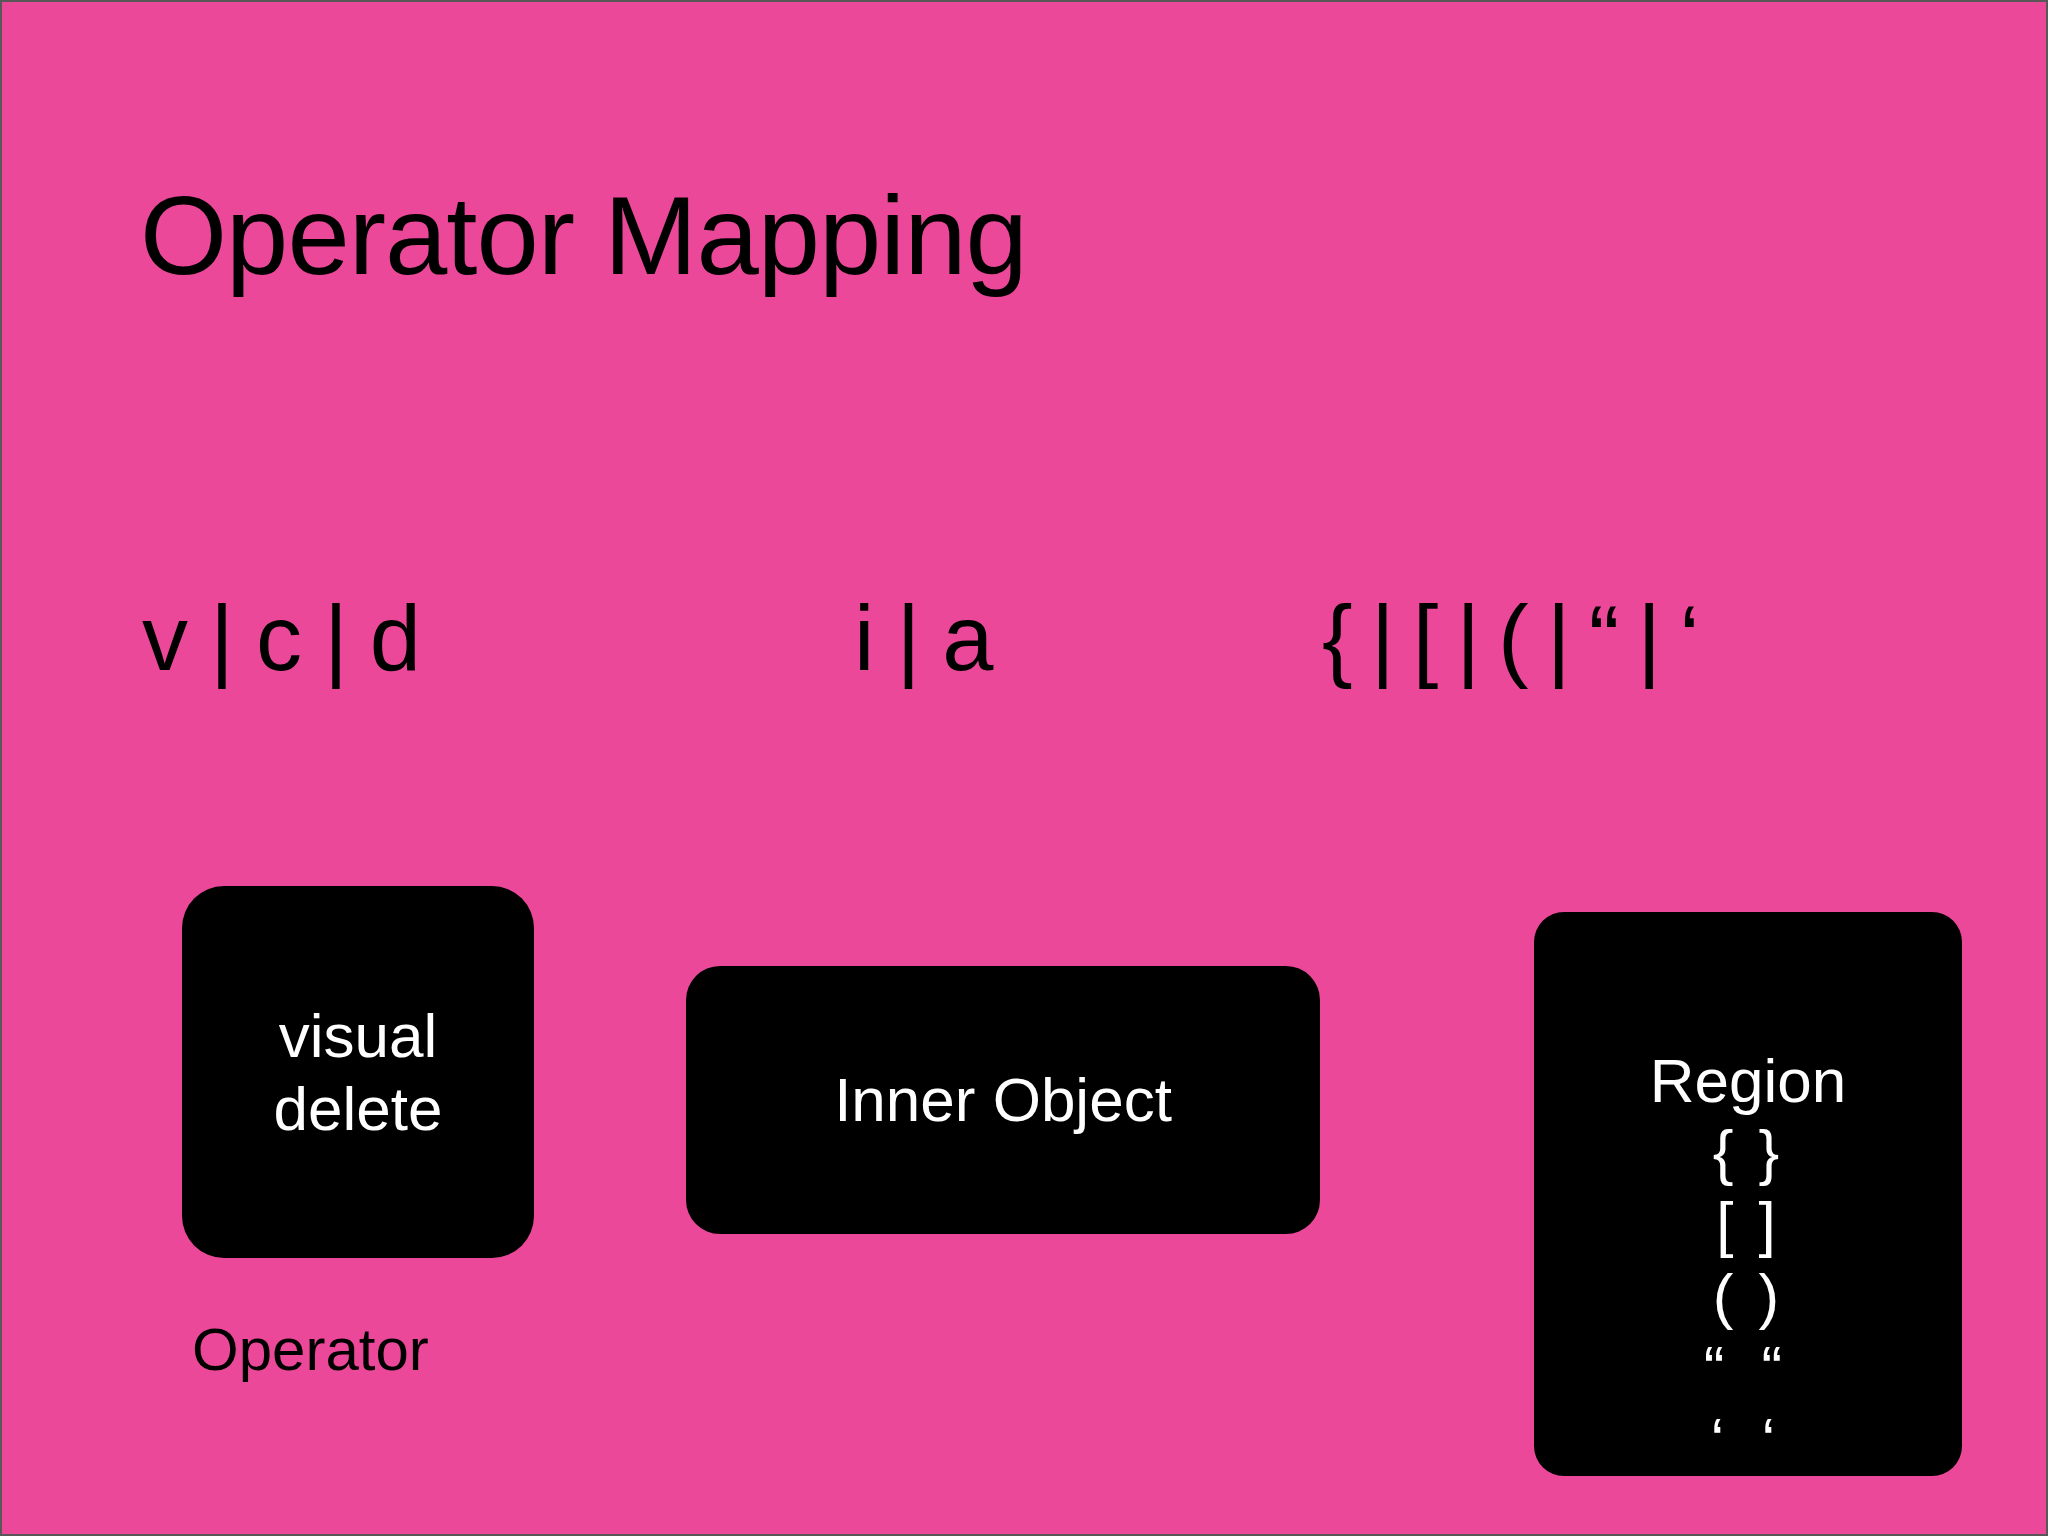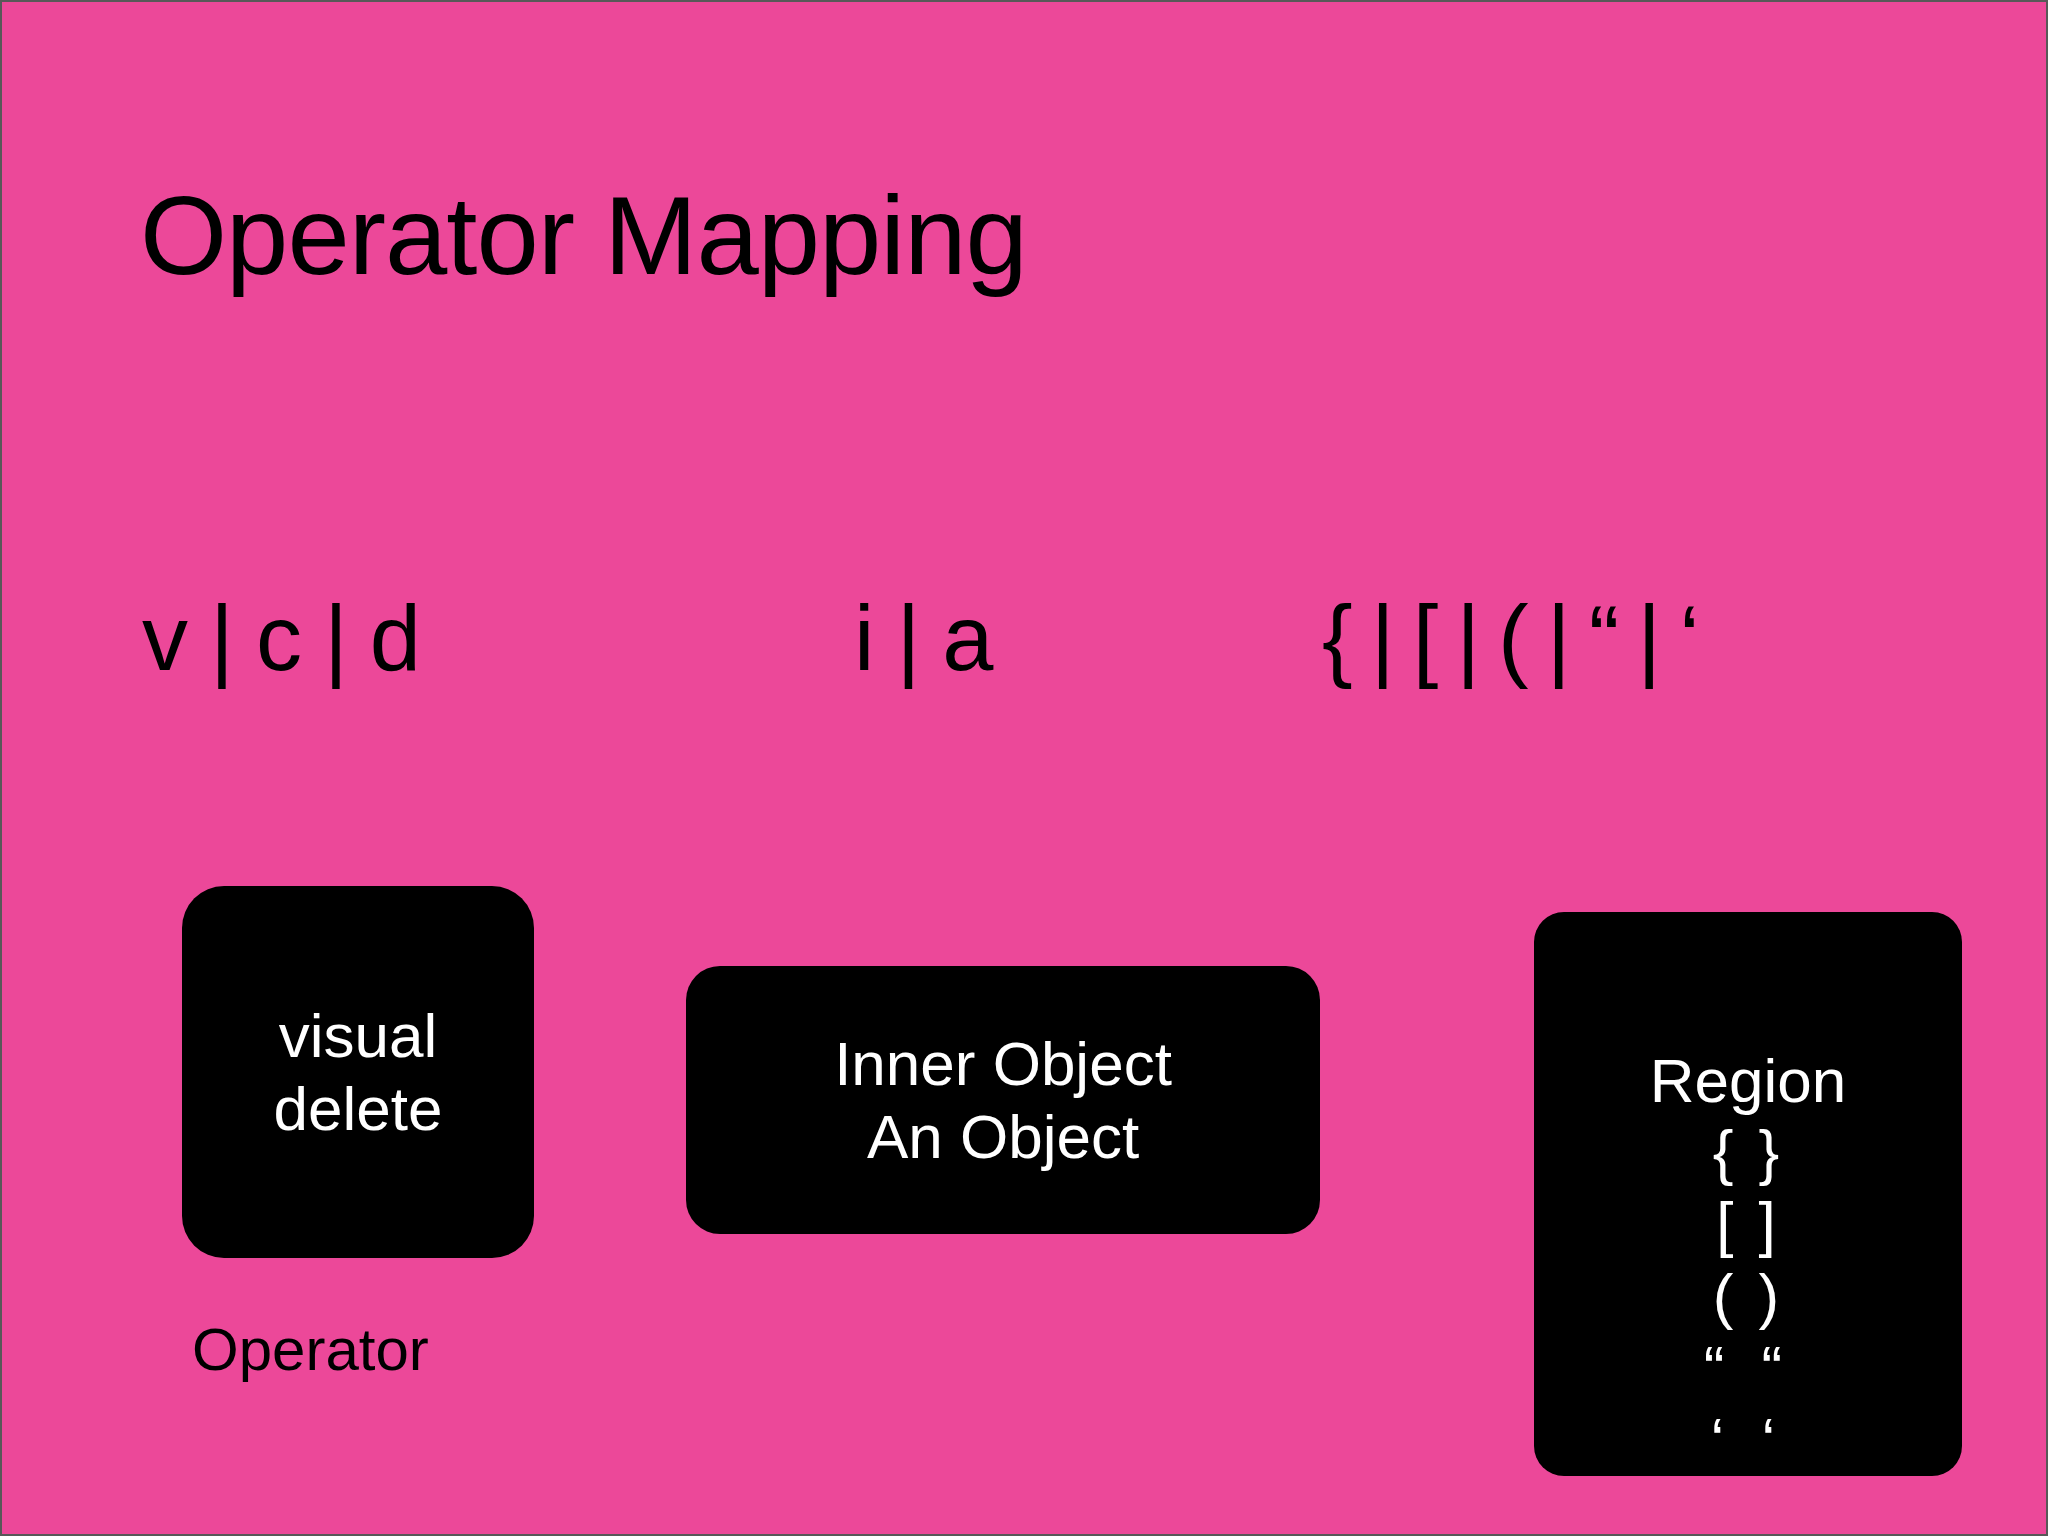--- a/index.html
+++ b/index.html
@@ -155,21 +155,20 @@
 
   <div id="box-operator" class="blackbox">
     <span class="line">visual</span>
     <span class="line">delete</span>
   </div>
 
   <div id="caption-operator">Operator</div>
 
   <div id="box-object" class="blackbox">
     <span class="line">Inner Object</span>
-    <span class="line">An Object</span>
   </div>
 
   <div id="box-region" class="blackbox">
     <span class="line">Region</span>
     <span class="line sym">{ }</span>
     <span class="line sym">[ ]</span>
     <span class="line sym">( )</span>
     <span class="line quotes">“ “</span>
     <span class="line quotes">‘ ‘</span>
   </div>

